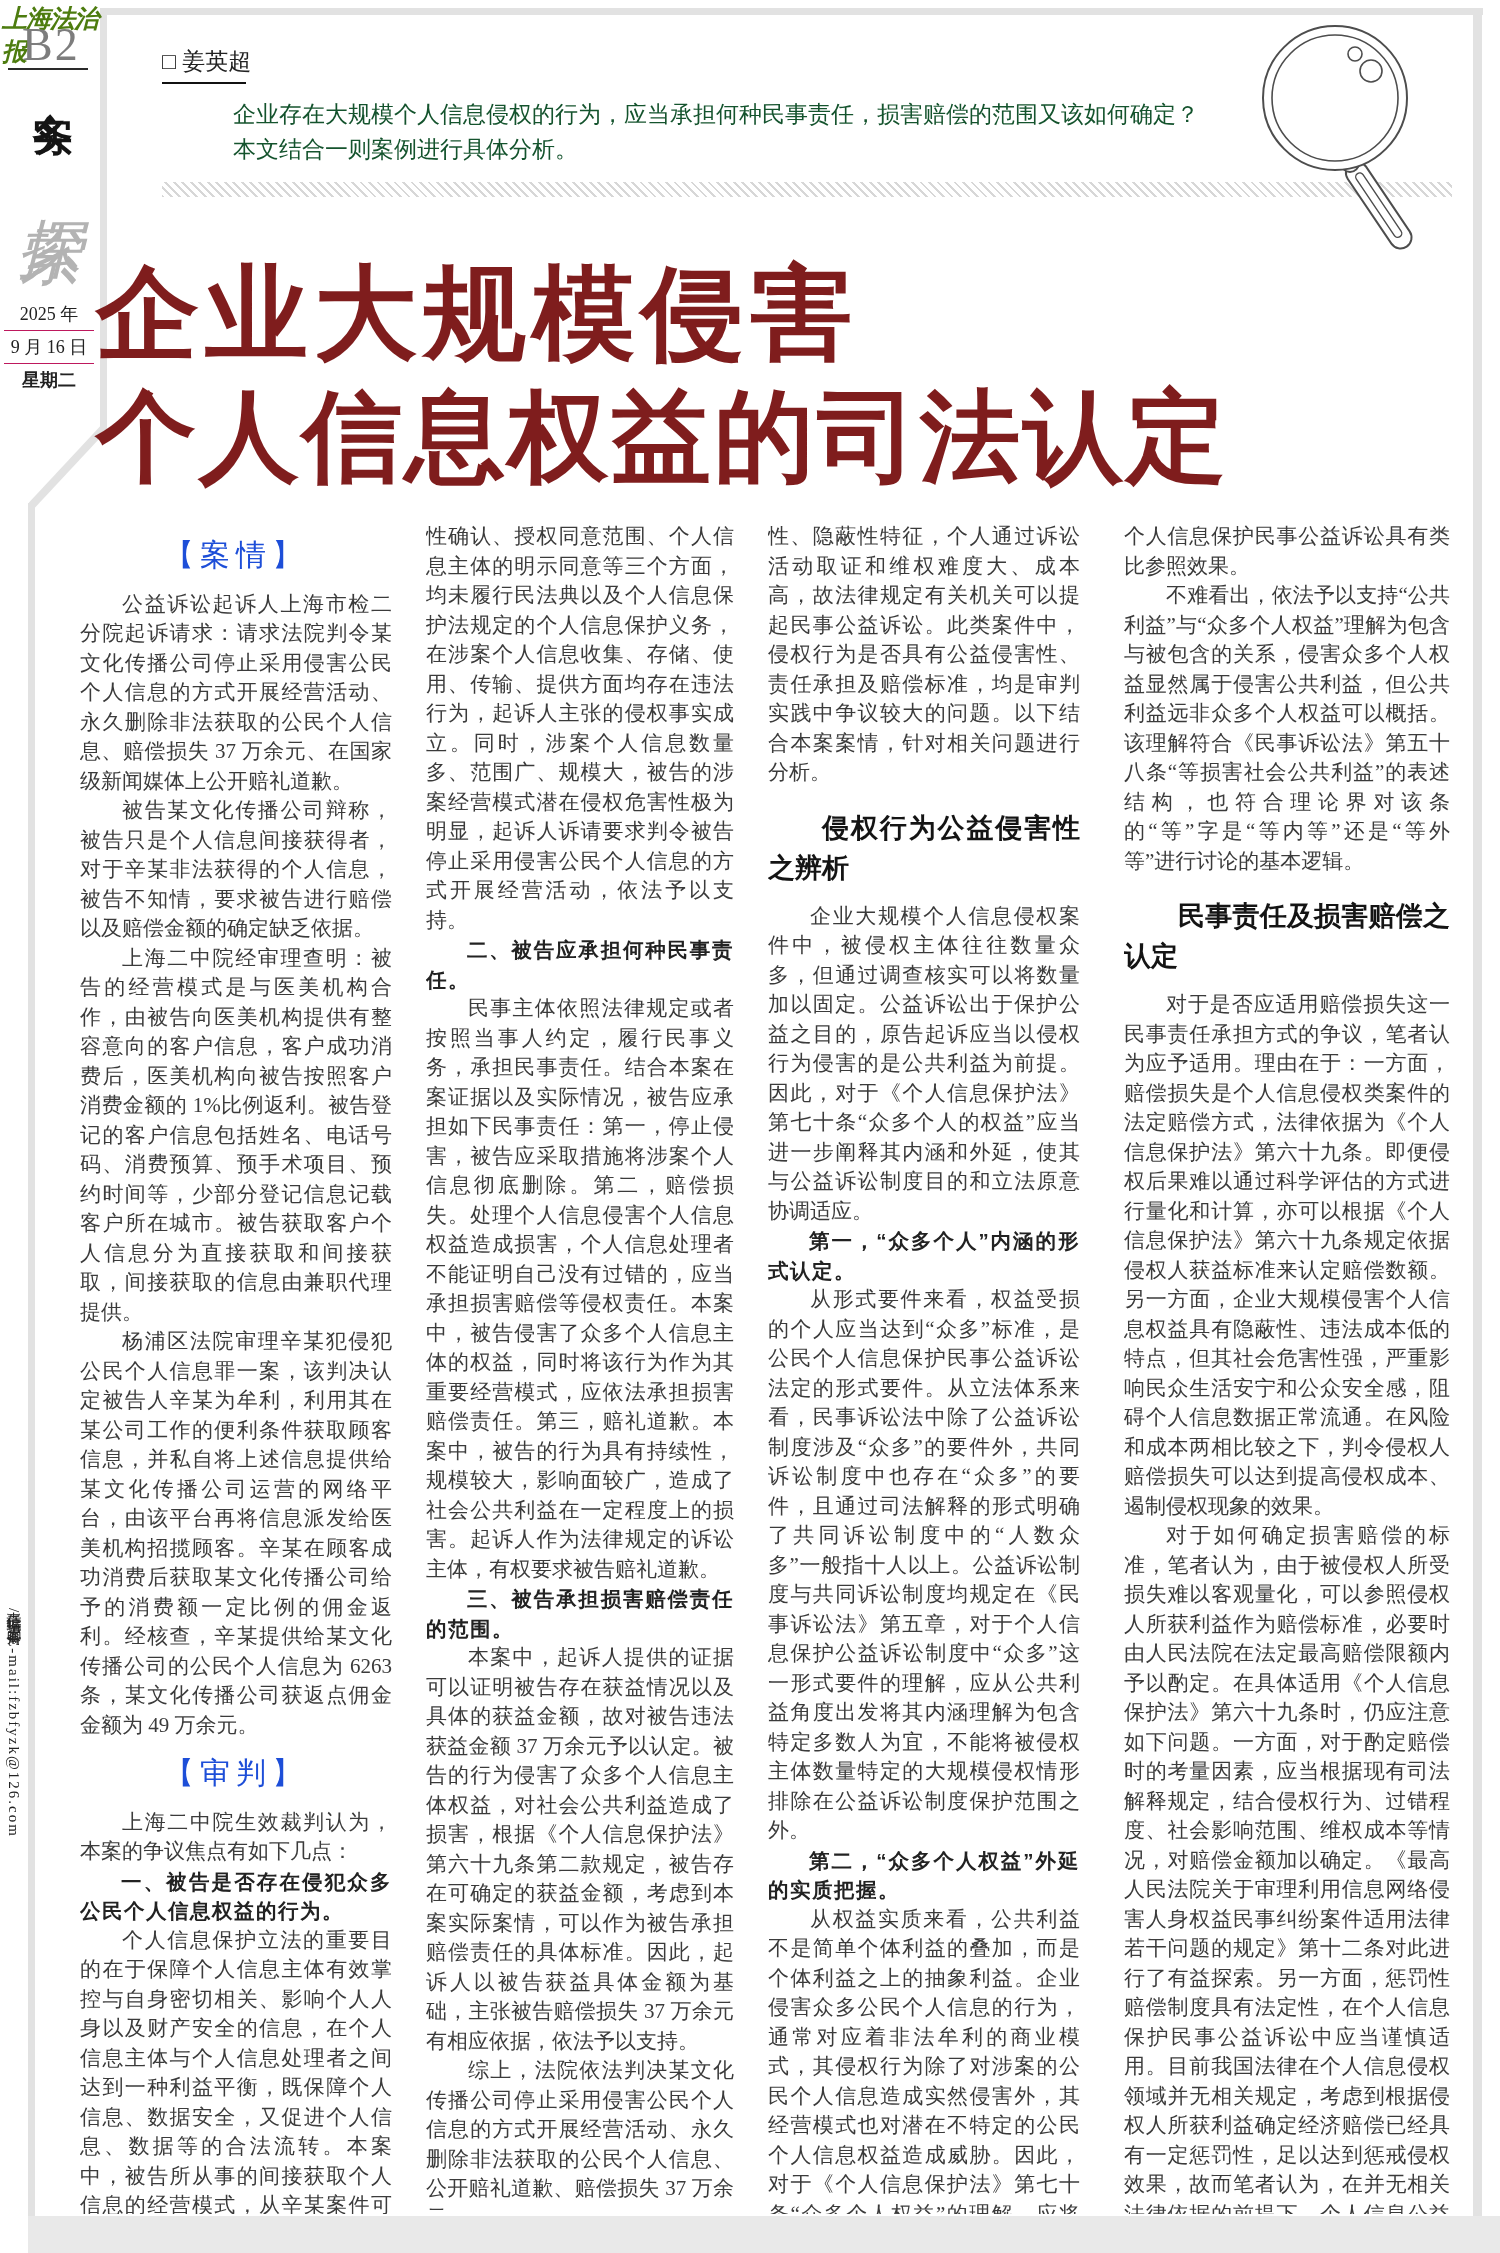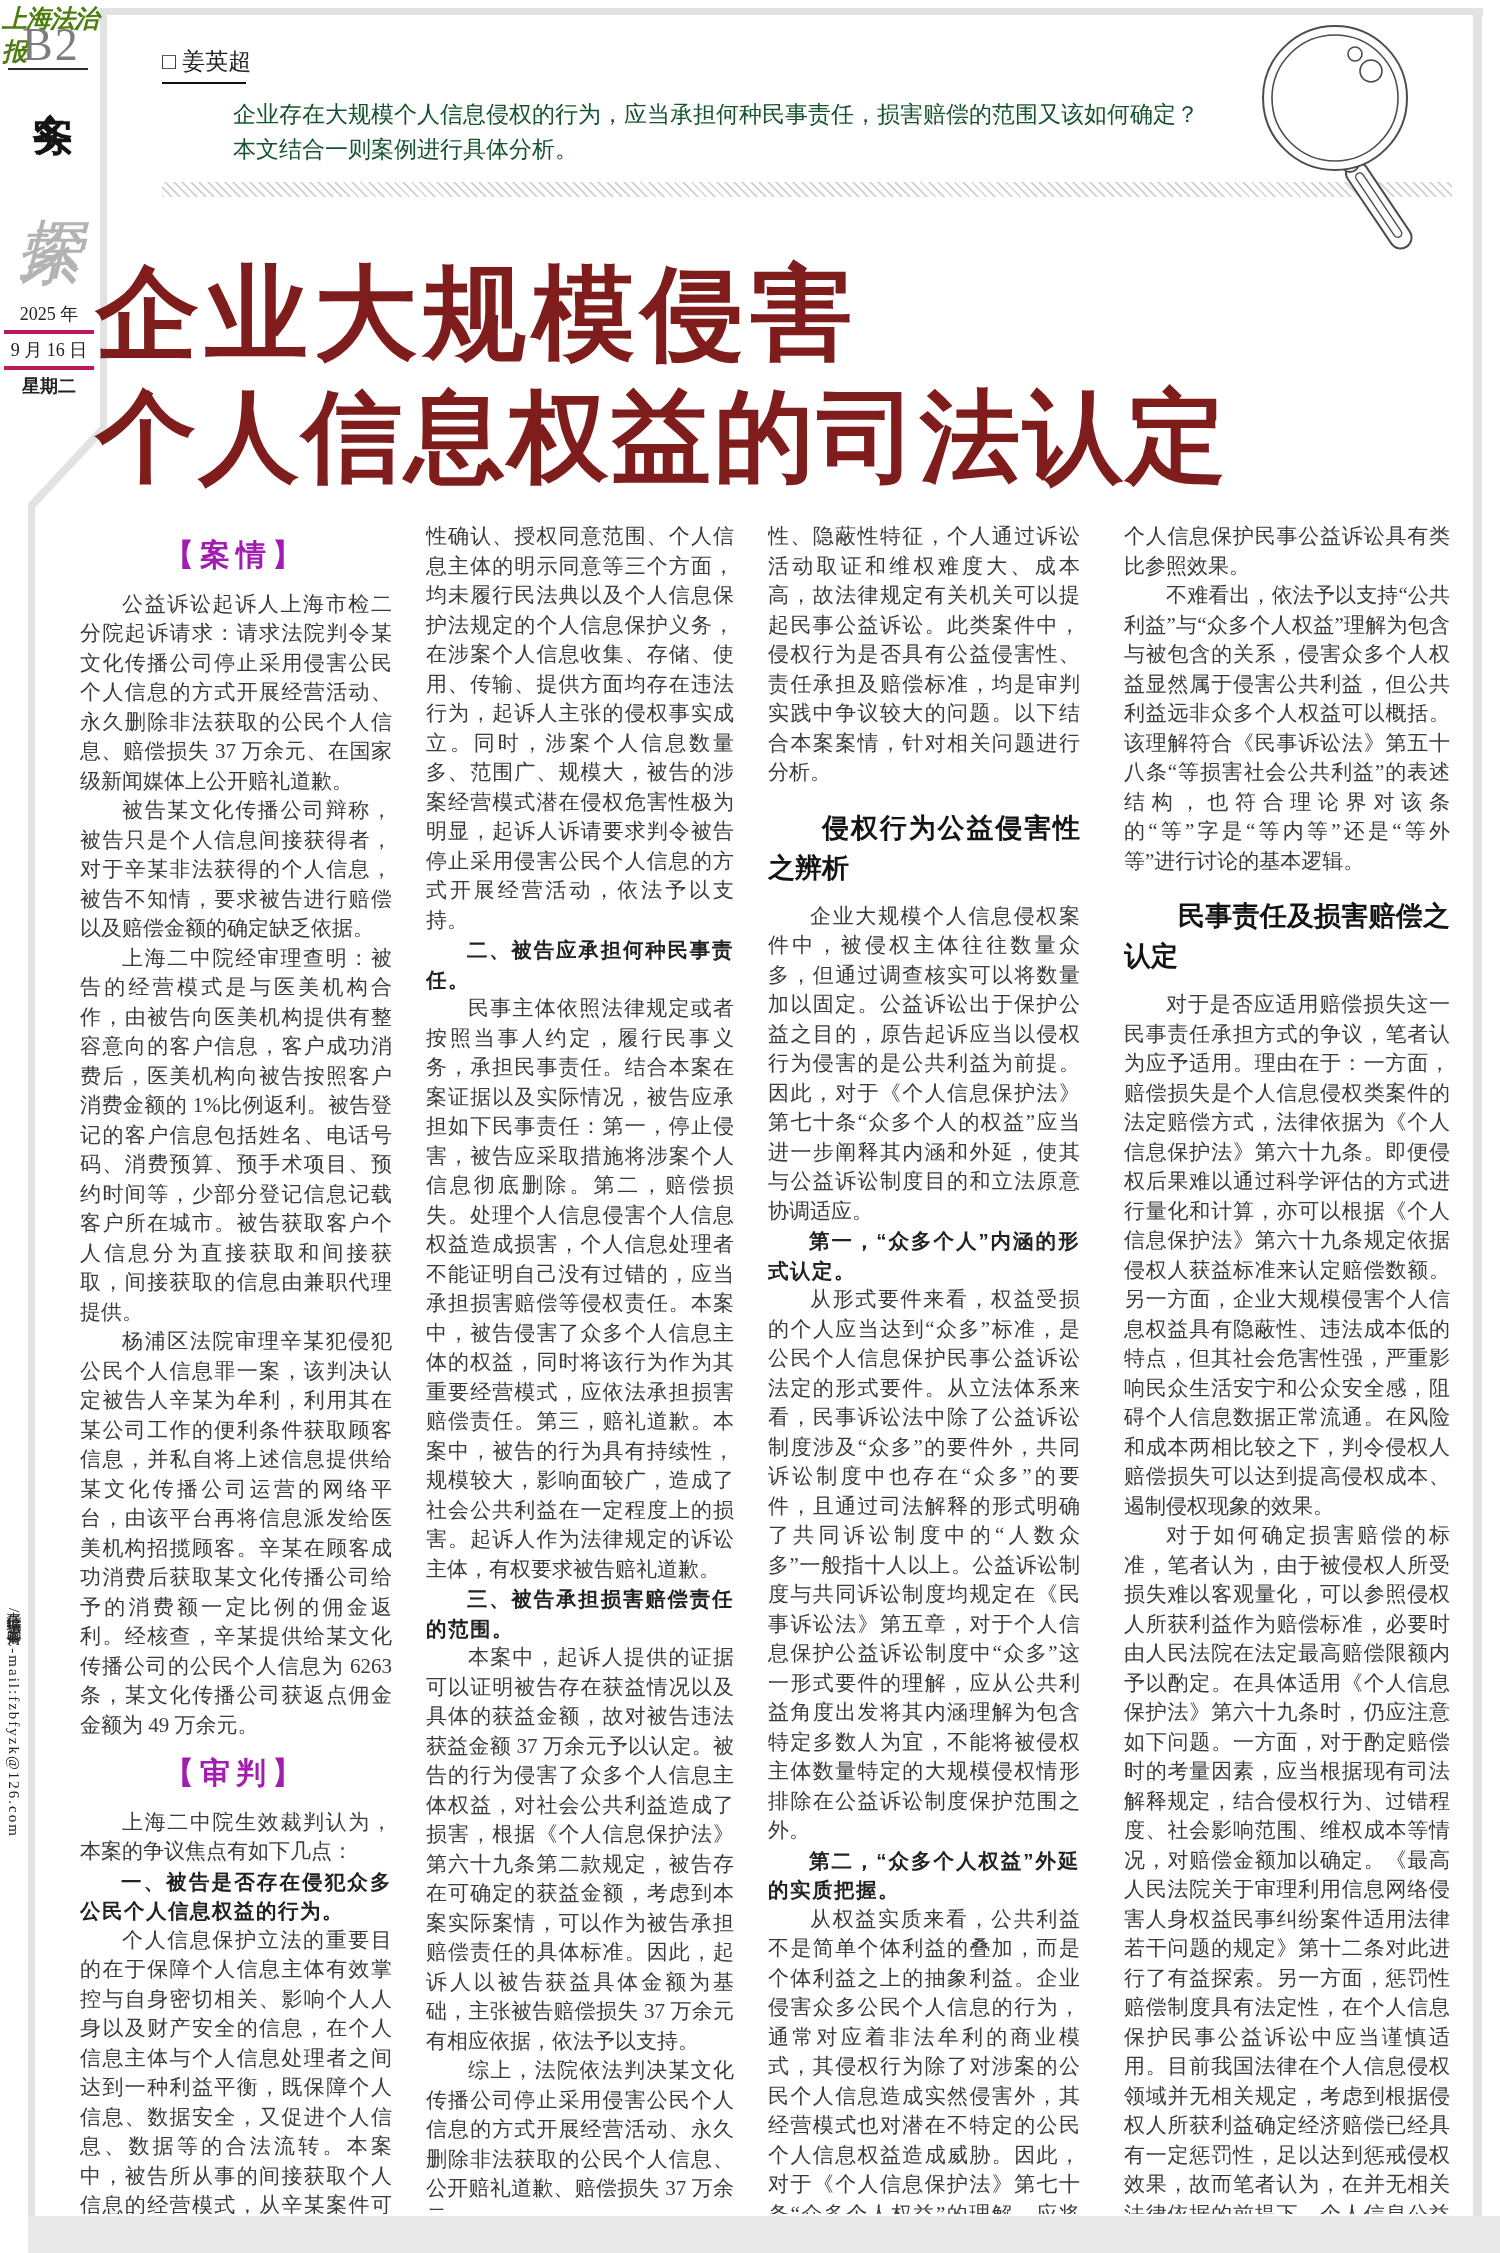--- a/index.html
+++ b/index.html
@@ -18,21 +18,21 @@
   
   #masthead{position:absolute;left:2px;top:2px;width:96px;font-size:25px;font-weight:bold;
             color:#4d7c0f;letter-spacing:-1px;font-style:italic;}
   #page-no{position:absolute;left:22px;top:18px;font-size:46px;color:#7d7d7d;letter-spacing:2px;}
   #pageno-rule{position:absolute;left:8px;top:68px;width:80px;height:2px;background:#2a2a2a;}
   #section-name-1{position:absolute;left:26px;top:80px;writing-mode:vertical-rl;font-size:40px;
             font-weight:bold;color:#141414;letter-spacing:4px;font-family:"Liberation Sans","DejaVu Sans",sans-serif;}
   #section-name-2{position:absolute;left:6px;top:168px;writing-mode:vertical-rl;font-size:64px;
             color:#b3b3b3;font-style:italic;letter-spacing:2px;}
   #date-box{position:absolute;left:4px;top:298px;width:90px;text-align:center;font-size:18px;color:#222;}
-  #date-box .row{padding:4px 0;border-bottom:4px solid #be185d;}
+  #date-box .row{padding:4px 0;border-bottom:1px solid #be185d;}
   #date-box .row:last-child{border-bottom:none;font-weight:bold;}
   #editor-vertical{position:absolute;left:4px;top:1600px;height:655px;writing-mode:vertical-rl;
             font-size:15px;color:#222;letter-spacing:2px;}
 
   
   #byline{position:absolute;left:162px;top:46px;font-size:23px;color:#222;
           font-family:"Liberation Sans","DejaVu Sans",sans-serif;}
   #byline-rule{position:absolute;left:162px;top:82px;width:84px;height:2px;background:#111;}
   #intro{position:absolute;left:233px;top:97px;width:1180px;font-size:23px;line-height:35px;
          color:#14532d;font-family:"Liberation Sans","DejaVu Sans",sans-serif;}
@@ -48,21 +48,21 @@
   
   .col{position:absolute;top:522px;height:1692px;font-size:21px;line-height:29.5px;
        text-align:justify;color:#3b3b3b;overflow:hidden;}
   #col-1{left:80px;width:312px;}
   #col-2{left:426px;width:308px;}
   #col-3{left:768px;width:312px;}
   #col-4{left:1124px;width:326px;}
 
   .blk{margin:0;}
   .blk.para{text-indent:2em;}
-  .blk.bracket_heading{text-align:center;font-size:30px;font-weight:bold;color:#a21caf;
+  .blk.bracket_heading{text-align:center;font-size:30px;font-weight:normal;color:#1d4ed8;
        letter-spacing:6px;margin:18px 0 20px 0;
        font-family:"Liberation Sans","DejaVu Sans",sans-serif;}
   .blk.bold_para{text-indent:2em;font-weight:bold;color:#222;letter-spacing:1.5px;
        font-family:"Liberation Sans","DejaVu Sans",sans-serif;font-size:20.5px;}
   .blk.section_heading{text-indent:2em;font-weight:bold;font-size:27px;line-height:40px;
        color:#141414;margin:20px 0 14px 0;
        font-family:"Liberation Sans","DejaVu Sans",sans-serif;}
 </style>
 </head>
 <body>

